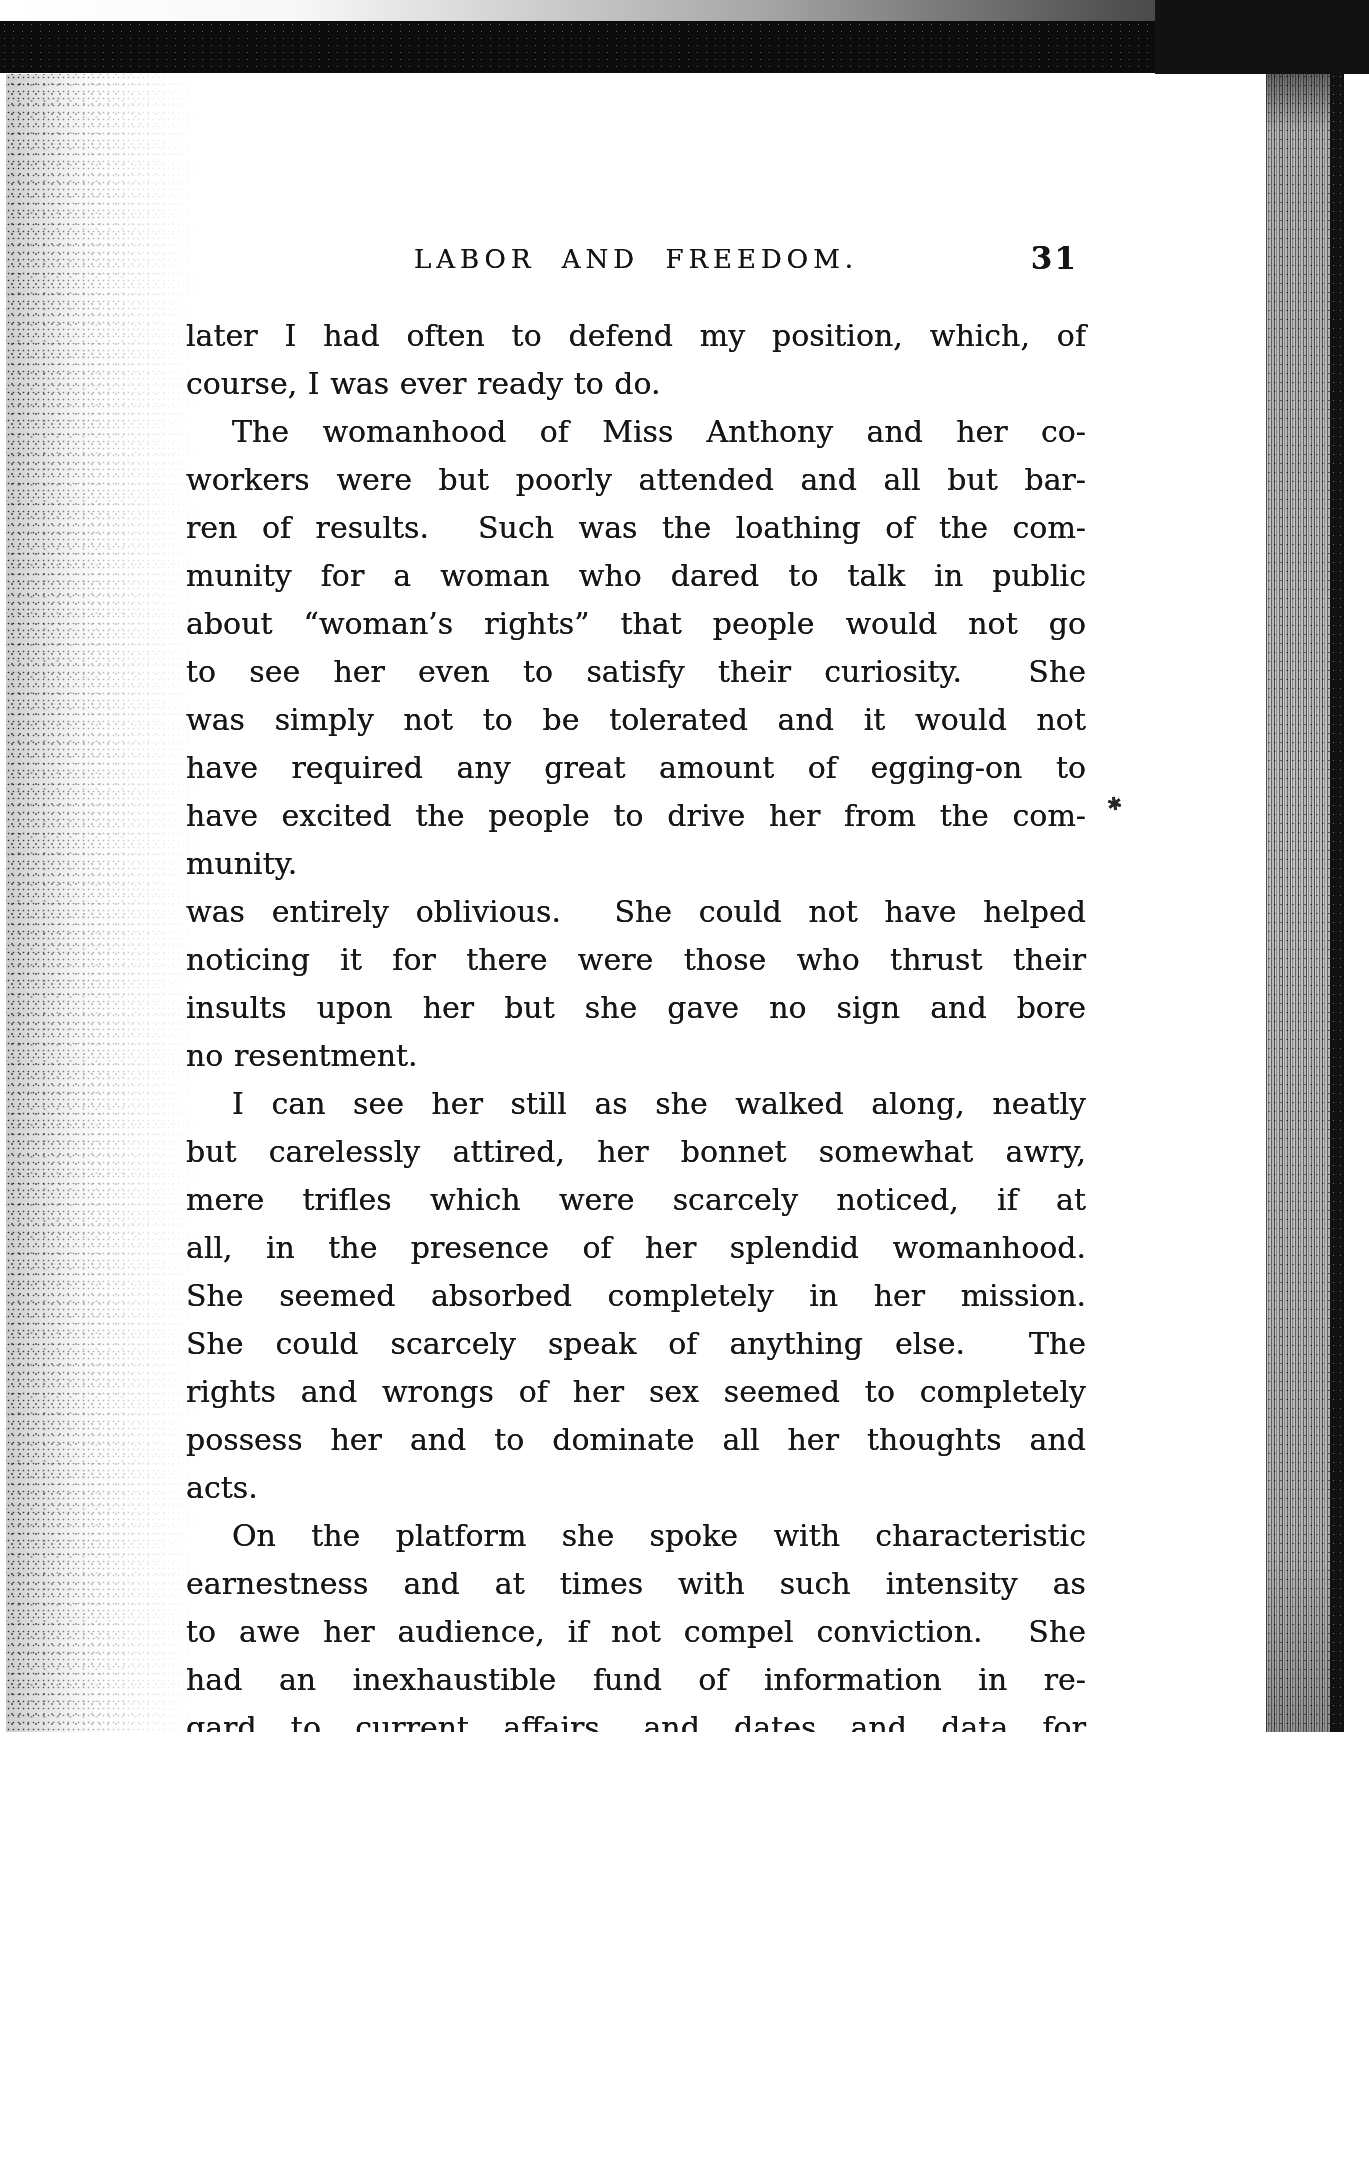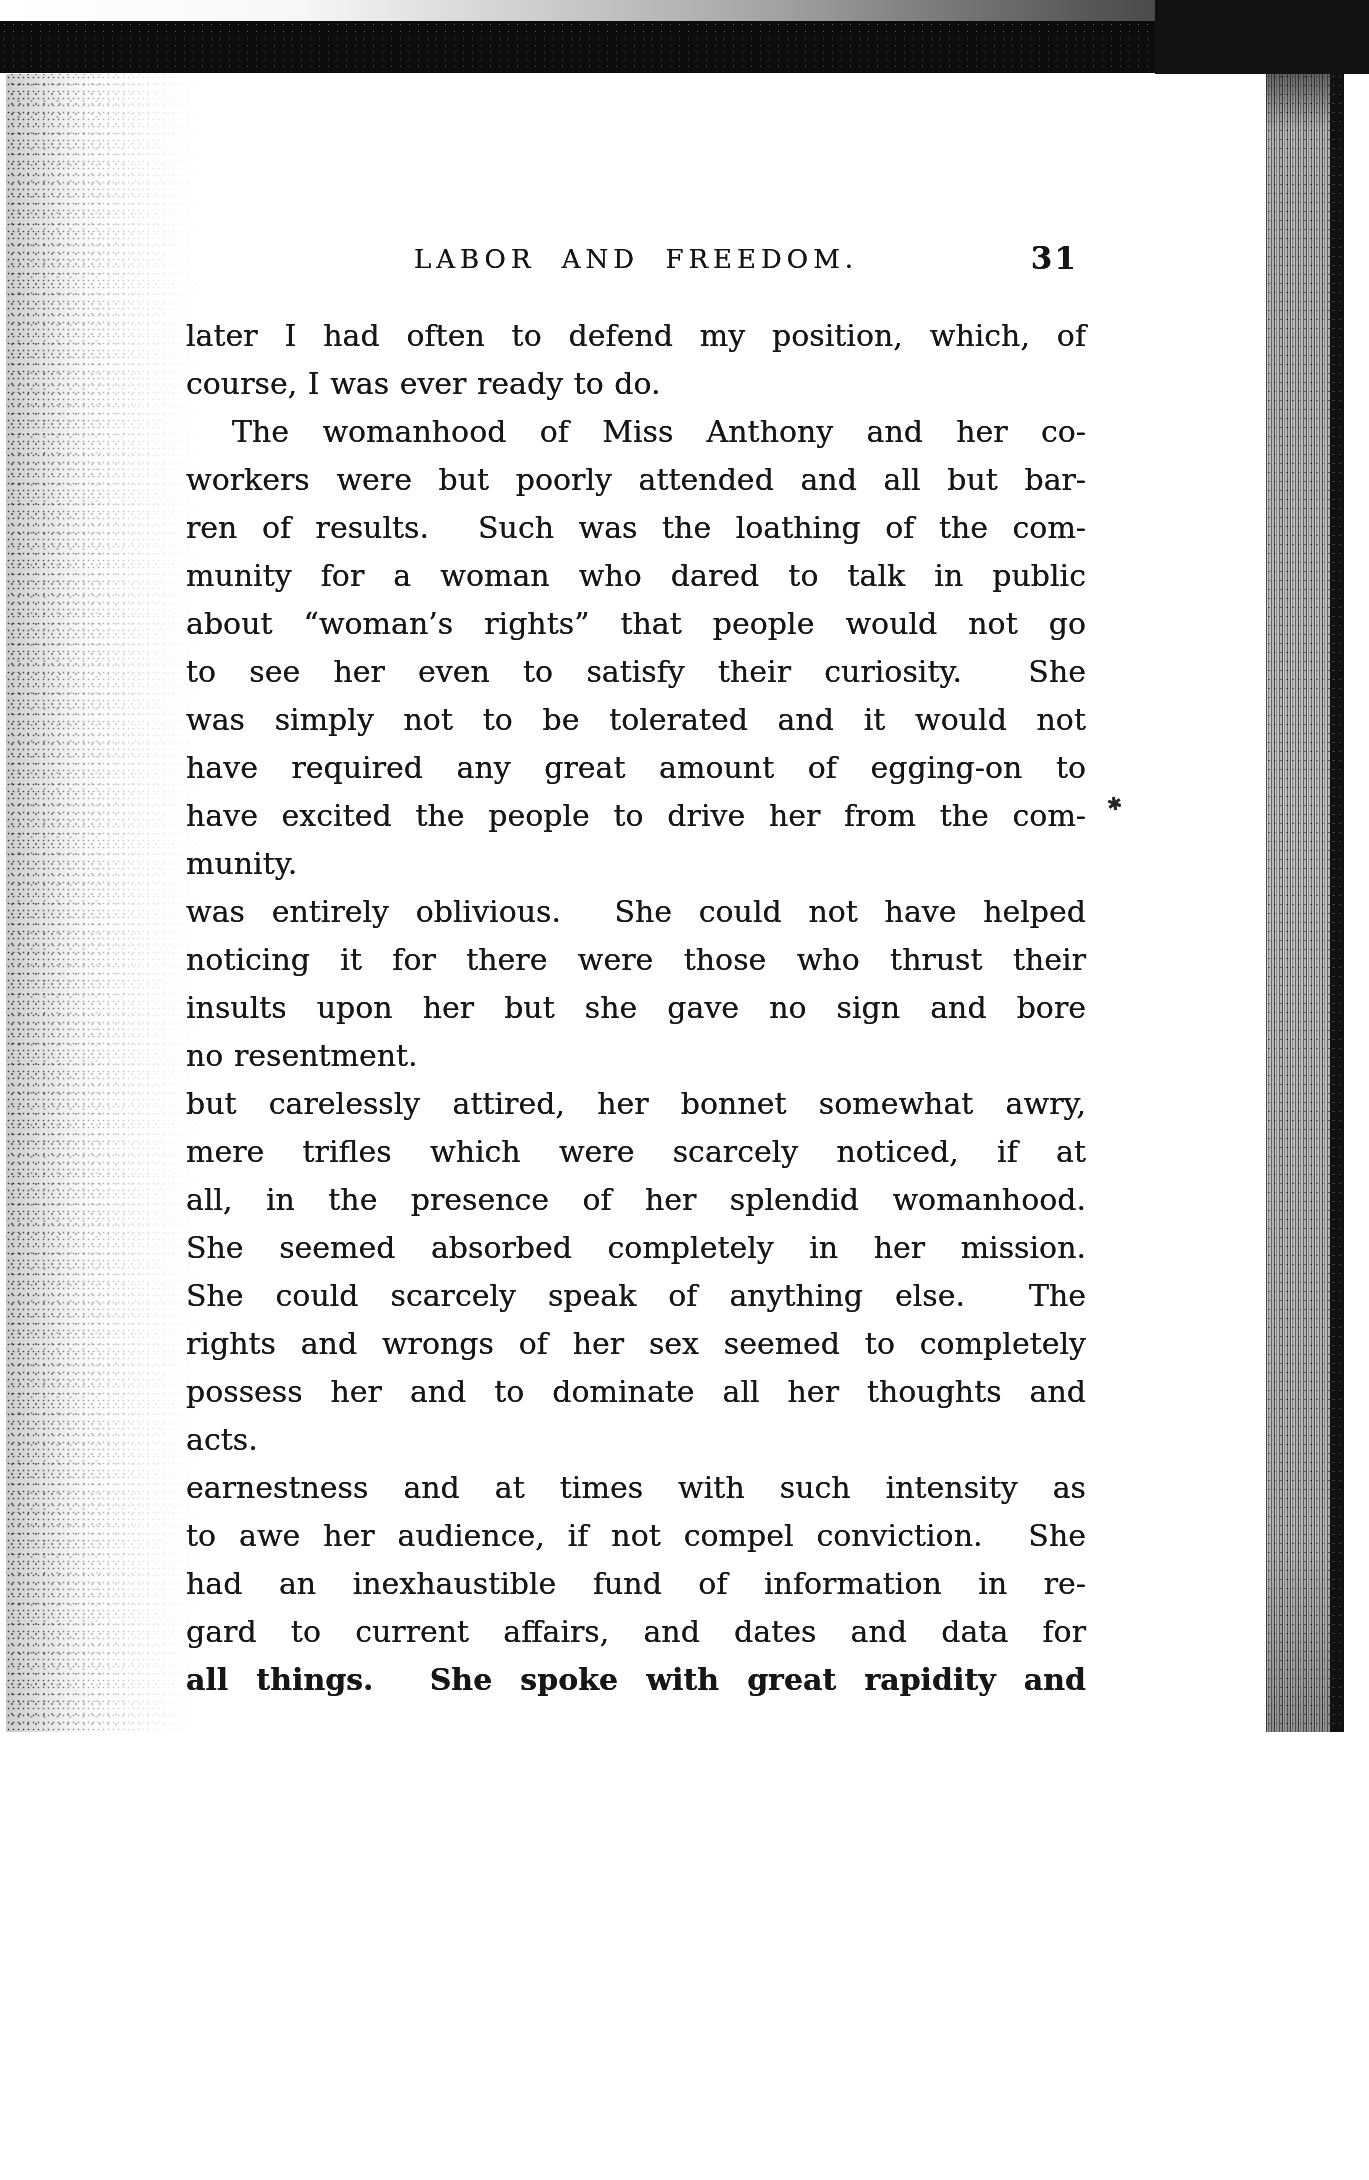--- a/index.html
+++ b/index.html
@@ -112,28 +112,30 @@
       <div class="line">about “woman’s rights” that people would not go</div>
       <div class="line">to see her even to satisfy their curiosity.&nbsp; She</div>
       <div class="line">was simply not to be tolerated and it would not</div>
       <div class="line">have required any great amount of egging-on to</div>
       <div class="line">have excited the people to drive her from the com-<span class="margin-mark">✱</span></div>
       <div class="line para-end">munity.</div>
       <div class="line">was entirely oblivious.&nbsp; She could not have helped</div>
       <div class="line">noticing it for there were those who thrust their</div>
       <div class="line">insults upon her but she gave no sign and bore</div>
       <div class="line para-end">no resentment.</div>
+      <div class="line indent">I can see her still as she walked along, neatly</div>
       <div class="line">but carelessly attired, her bonnet somewhat awry,</div>
       <div class="line">mere trifles which were scarcely noticed, if at</div>
       <div class="line">all, in the presence of her splendid womanhood.</div>
       <div class="line">She seemed absorbed completely in her mission.</div>
       <div class="line">She could scarcely speak of anything else.&nbsp; The</div>
       <div class="line">rights and wrongs of her sex seemed to completely</div>
       <div class="line">possess her and to dominate all her thoughts and</div>
       <div class="line para-end">acts.</div>
+      <div class="line indent">On the platform she spoke with characteristic</div>
       <div class="line">earnestness and at times with such intensity as</div>
       <div class="line">to awe her audience, if not compel conviction.&nbsp; She</div>
       <div class="line">had an inexhaustible fund of information in re-</div>
       <div class="line">gard to current affairs, and dates and data for</div>
       <div class="line bold">all things.&nbsp; She spoke with great rapidity and</div>
     </div>
 
   <div class="top-band">
     <div class="haze"></div>
     <div class="bar"></div>

